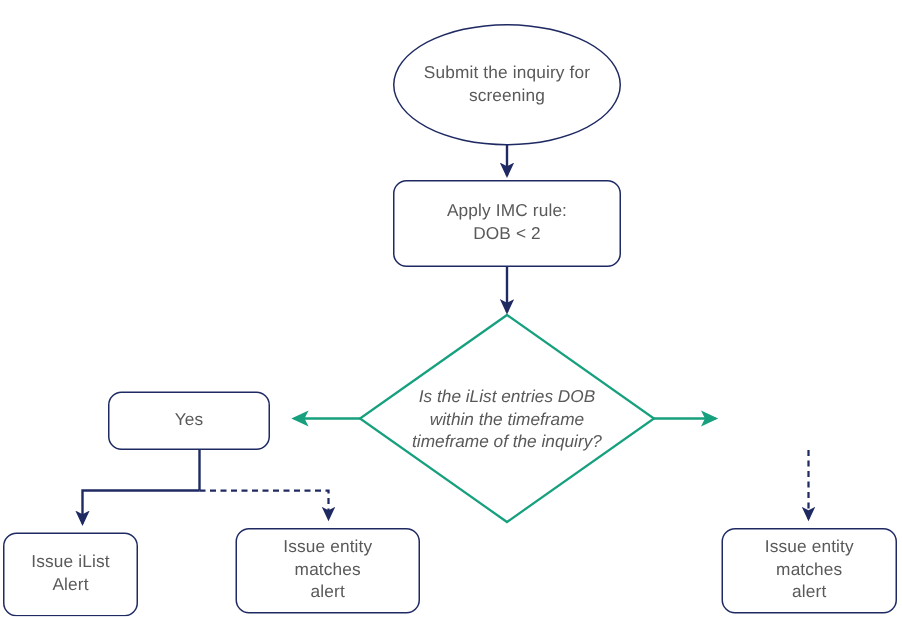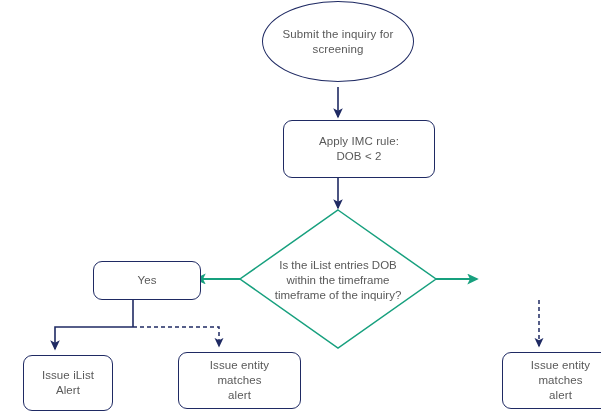--- a/index.html
+++ b/index.html
@@ -33,44 +33,44 @@
     text-align: center;
     color: #595959;
     font-size: 11.5px;
     line-height: 15px;
     letter-spacing: 0.1px;
     background: #ffffff;
   }
   .node.rect {
     border: 1.6px solid #1f2a63;
     border-radius: 9px;
-    margin-left: 21px;
   }
   .node.ellipse {
     border: 1.6px solid #1f2a63;
     border-radius: 50%;
   }
   .node .label {
     padding: 0 8px;
     pointer-events: none;
   }
   
   .decision-label {
     position: absolute;
     display: flex;
     align-items: center;
     justify-content: center;
     text-align: center;
     color: #595959;
     font-size: 11.5px;
     line-height: 15px;
     background: transparent;
+    font-style: italic;
   }
   
-  #node-start   { left: 262px; top: 1px;   width: 152px; height: 81px; }
+  #node-start   { left: 262px; top: 16px;   width: 152px; height: 81px; }
   #node-rule    { left: 262px; top: 120px; width: 152px; height: 58px; }
   #node-yes     { left: 72px;  top: 261px; width: 108px; height: 39px; }
   #node-no      { left: 481px; top: 261px; width: 117px; height: 39px; }
   #node-ilist   { left: 2px;   top: 355px; width: 90px; height: 56px; }
   #node-entity-mid { left: 157px; top: 352px; width: 123px; height: 57px; }
   #node-entity-right { left: 481px; top: 352px; width: 117px; height: 57px; }
   #decision-text { left: 248px; top: 250px; width: 180px; height: 60px; }
 </style>
 </head>
 <body>

